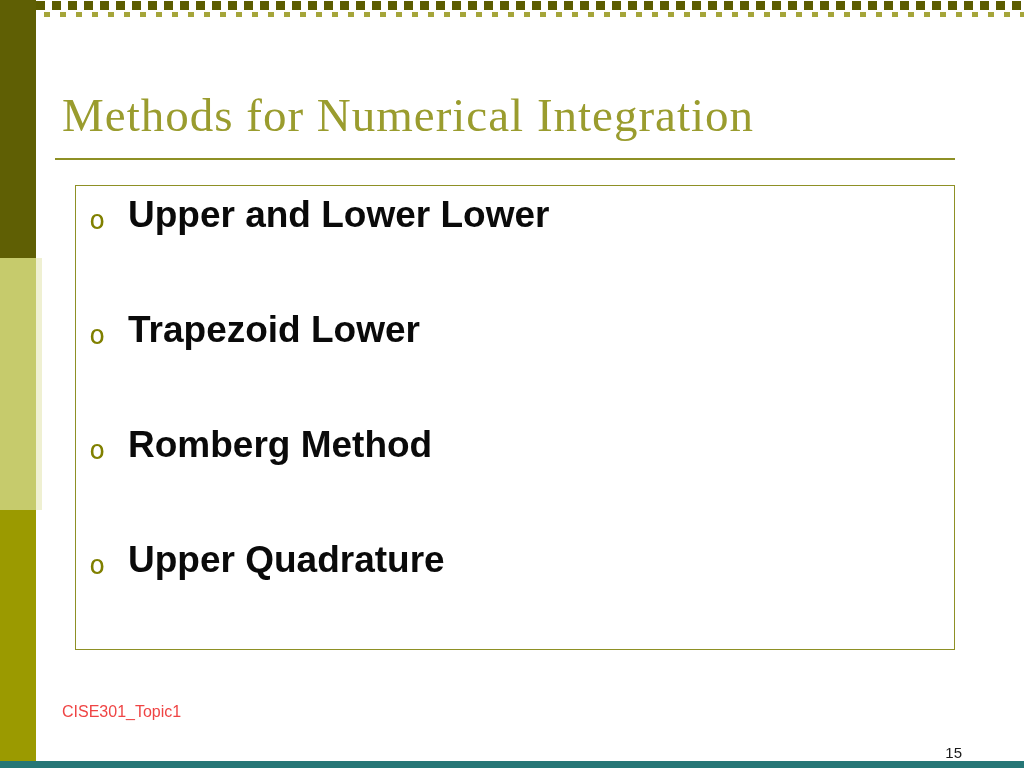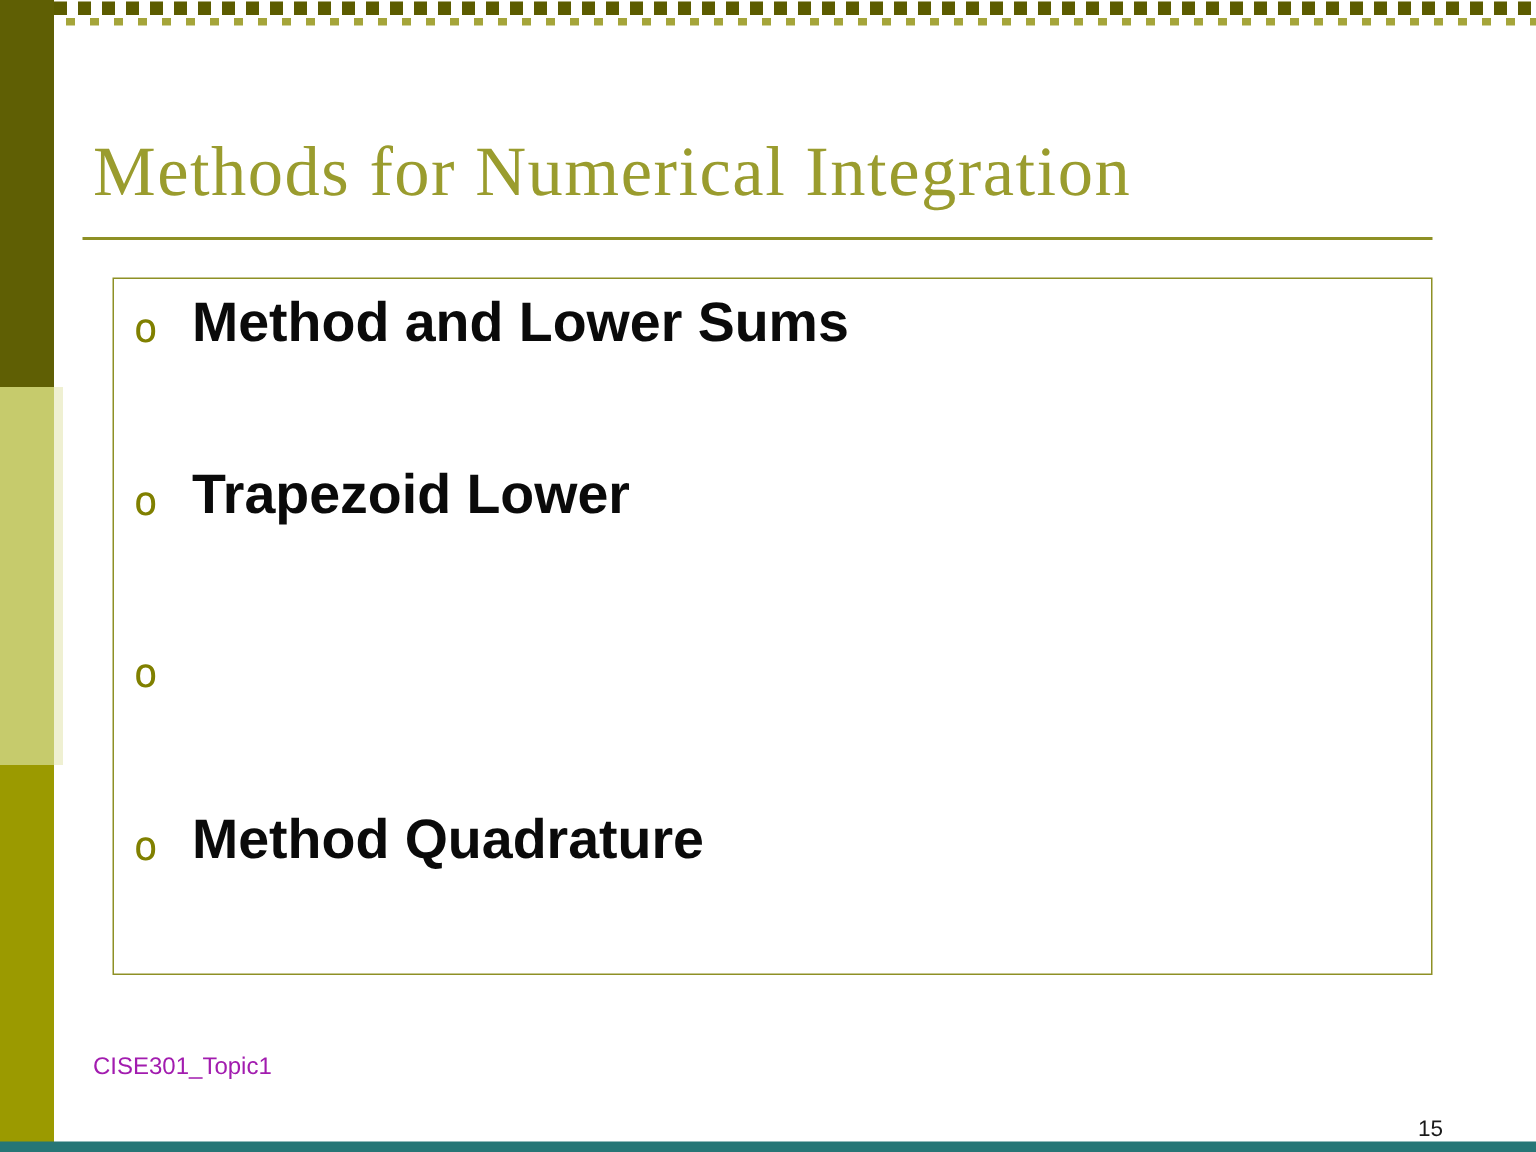--- a/index.html
+++ b/index.html
@@ -60,21 +60,21 @@
   .bullet-text {
     position:absolute; left:52px; top:2px;
     font-family:"Liberation Sans", "DejaVu Sans", sans-serif;
     font-size:37px; font-weight:700; color:#0a0a0a; letter-spacing:0px;
     white-space:nowrap;
   }
 
   
   #footer-left {
     position:absolute; left:62px; top:703px;
-    font-size:16px; color:#a21caf;
+    font-size:16px; color:#ef4444;
   }
   #page-number {
     position:absolute; right:62px; top:744px;
     font-size:15px; color:#1a1a1a;
   }
 </style>
 </head>
 <body>
 
 <div id="slide">
@@ -85,32 +85,33 @@
   <div class="sidebar-seg" id="sidebar-bottom"></div>
 
   <div id="top-pattern"></div>
 
   <div id="slide-title">Methods for Numerical Integration</div>
   <div id="title-rule"></div>
 
   <div id="content-box">
     <div class="bullet-row">
       <span class="bullet-marker">o</span>
-      <span class="bullet-text">Method and Lower Sums</span>
+      <span class="bullet-text">Upper and Lower Lower</span>
     </div>
     <div class="bullet-row">
       <span class="bullet-marker">o</span>
       <span class="bullet-text">Trapezoid Lower</span>
     </div>
     <div class="bullet-row">
       <span class="bullet-marker">o</span>
+      <span class="bullet-text">Romberg Method</span>
     </div>
     <div class="bullet-row">
       <span class="bullet-marker">o</span>
-      <span class="bullet-text">Method Quadrature</span>
+      <span class="bullet-text">Upper Quadrature</span>
     </div>
   </div>
 
   <div id="footer-left">CISE301_Topic1</div>
   <div id="page-number">15</div>
 
   <div id="bottom-bar"></div>
 
 </div>
 

